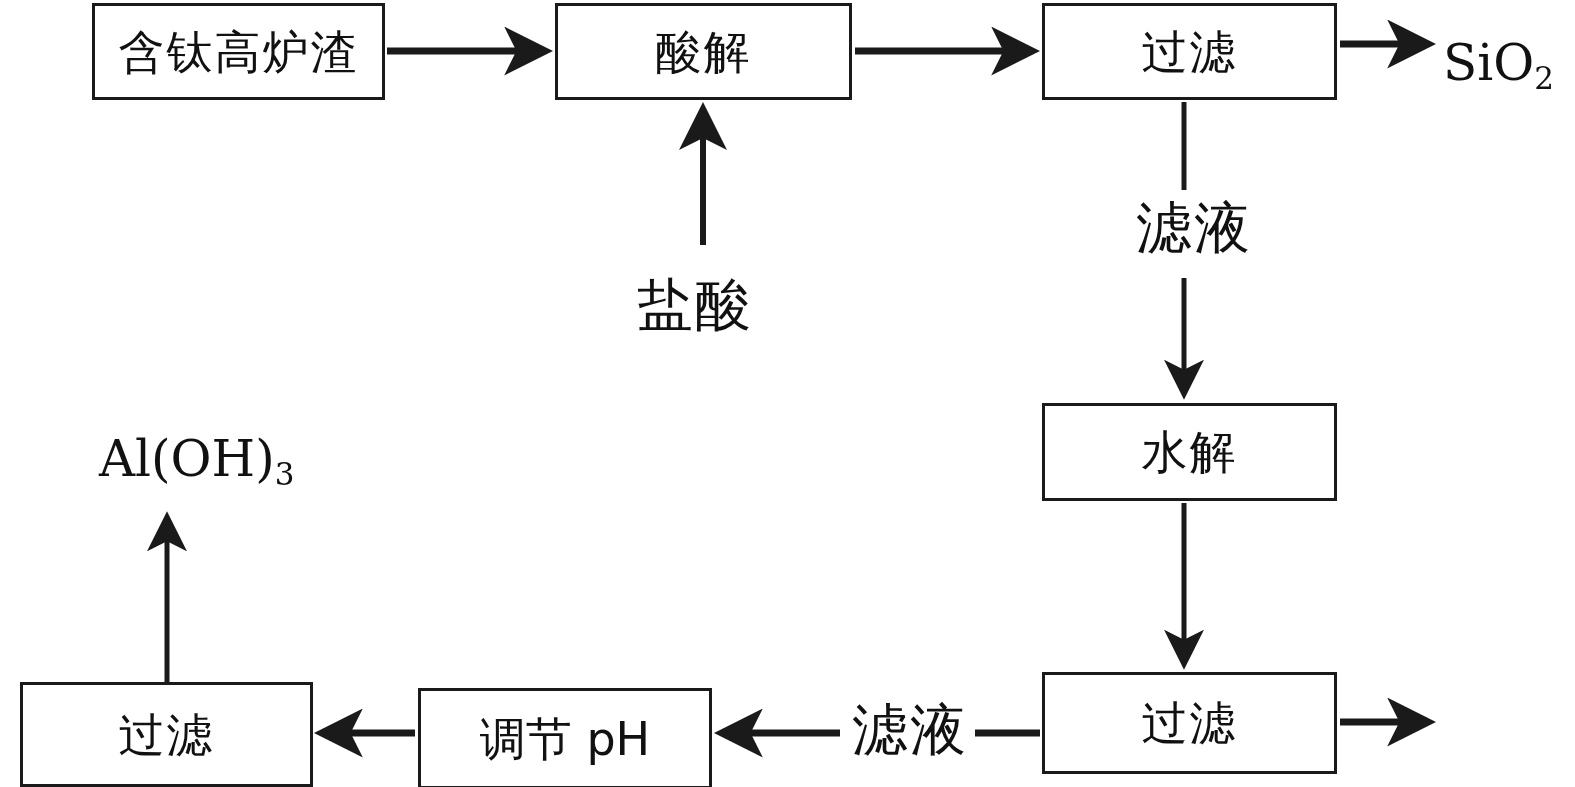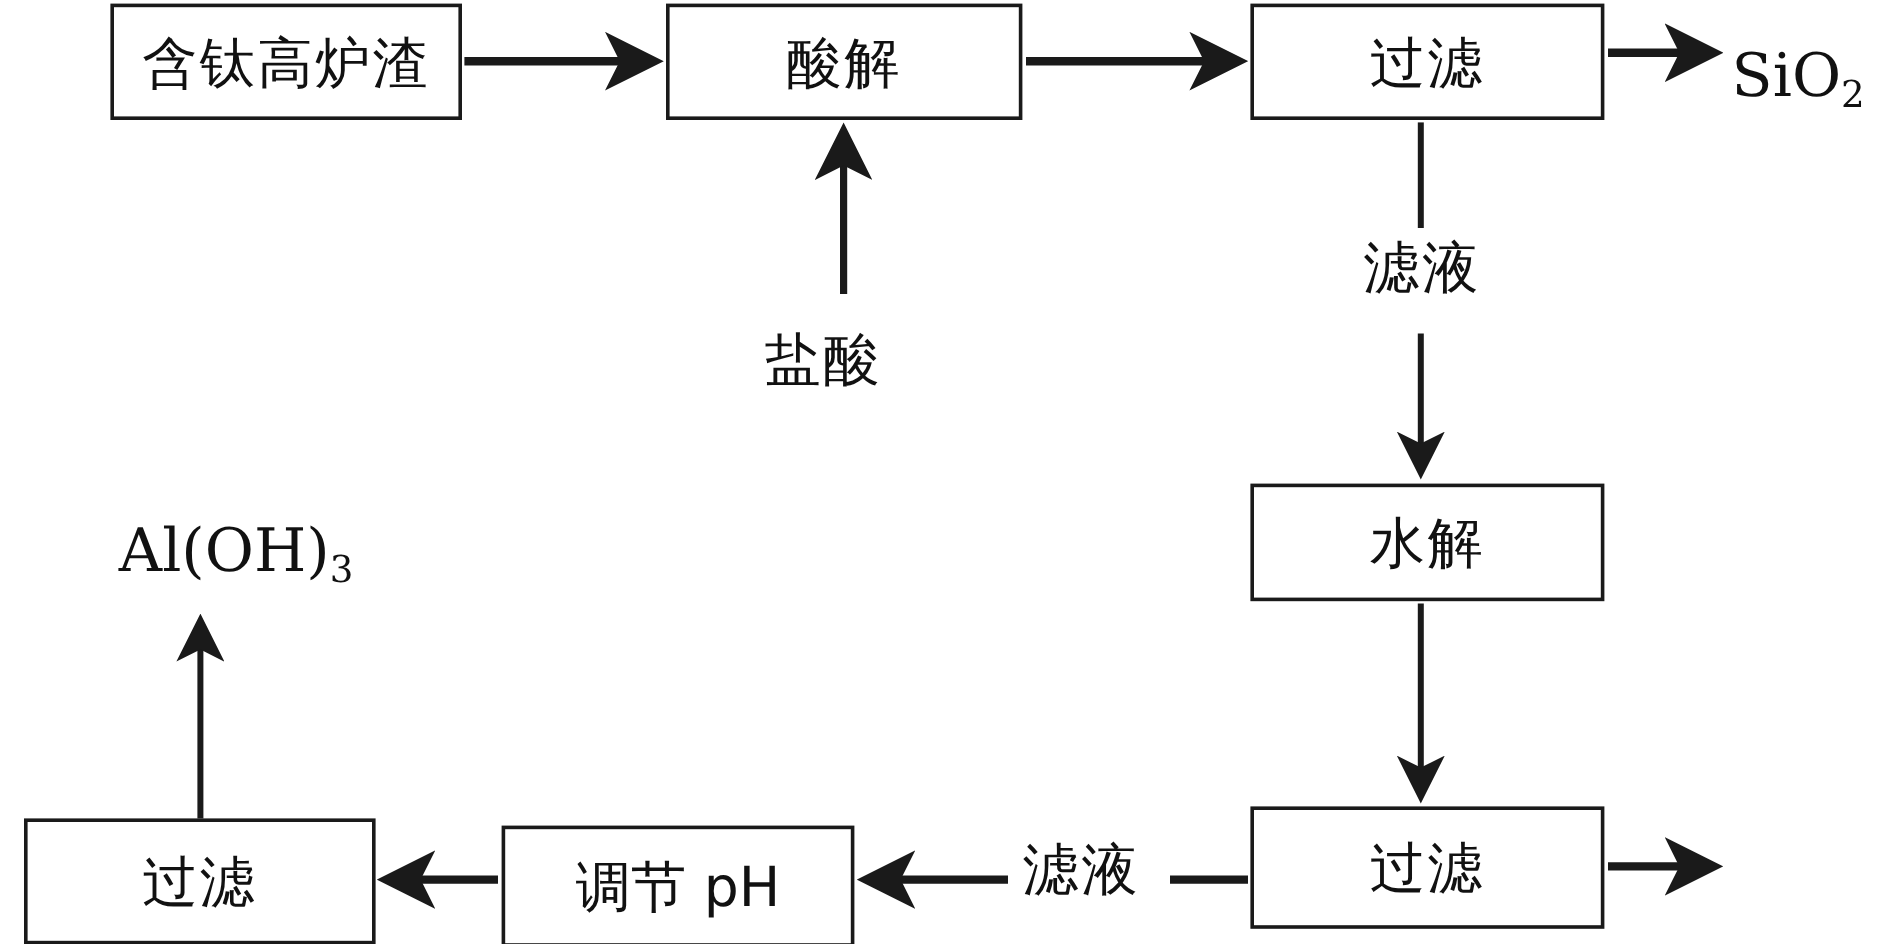--- a/index.html
+++ b/index.html
@@ -41,21 +41,21 @@
 
   
   .free-label {
     position: absolute;
     white-space: nowrap;
     color: #111111;
     line-height: 1;
   }
   .cn-label {
     font-family: "DejaVu Sans", "Liberation Sans", sans-serif;
-    font-size: 47px;
+    font-size: 56px;
     letter-spacing: 2px;
   }
   .formula {
     font-family: "DejaVu Serif", "Liberation Serif", serif;
     font-size: 50px;
   }
   .formula sub {
     font-size: 0.62em;
     vertical-align: baseline;
     position: relative;

